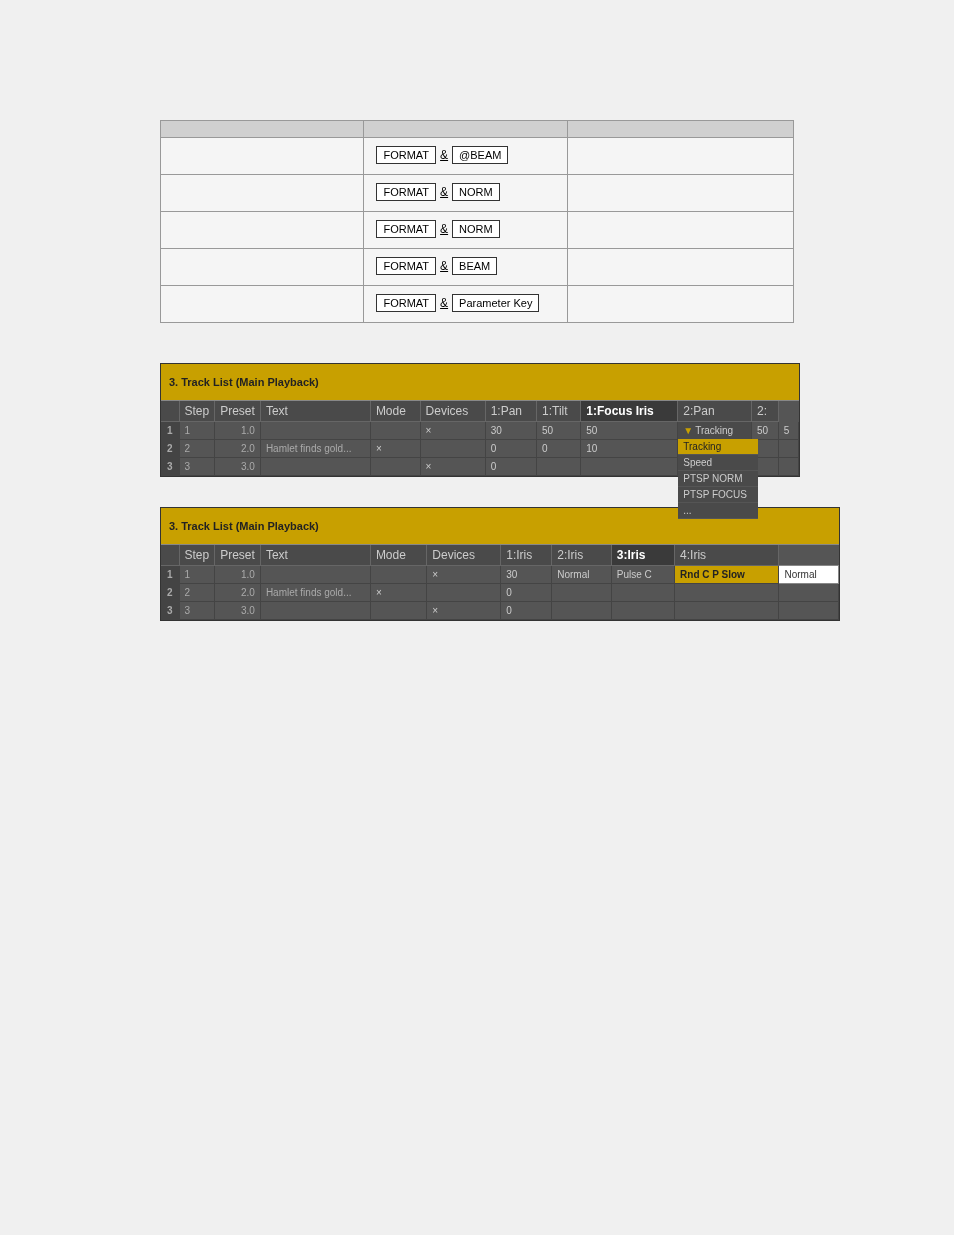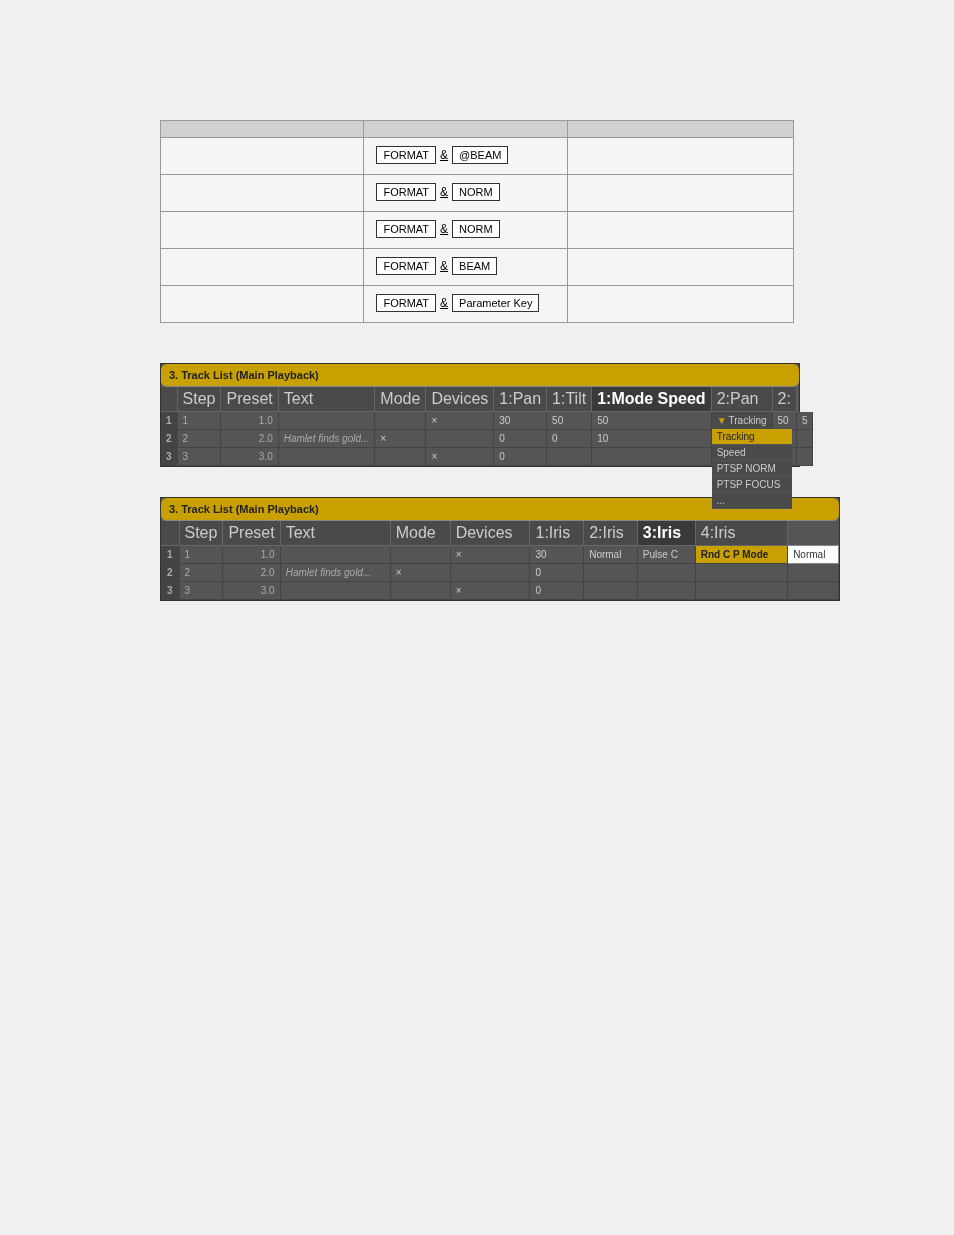--- a/index.html
+++ b/index.html
@@ -77,38 +77,37 @@
     .track-panel {
       background: #555;
       border: 1px solid #333;
       margin-bottom: 30px;
       width: 640px;
       margin-left: 0;
     }
 
     .track-panel-header {
       background: #c8a000;
-      padding: 5px 8px;
+      padding: 12px 8px;
       font-size: 11px;
       font-weight: bold;
       color: #222;
       display: inline-block;
       border-bottom: 1px solid #888;
       width: 100%;
-      border-radius: 6px;
     }
 
     .track-table {
       width: 100%;
       border-collapse: collapse;
     }
     .track-table th {
       background: #4a4a4a;
       color: #ccc;
-      font-size: 16px;
+      font-size: 12px;
       font-weight: normal;
       padding: 3px 5px;
       text-align: left;
       border-right: 1px solid #666;
       border-bottom: 1px solid #666;
       white-space: nowrap;
     }
     .track-table td {
       background: #555;
       color: #ccc;
@@ -120,21 +119,21 @@
     }
     .track-table tr.row-num td:first-child {
       background: #444;
       color: #aaa;
       font-weight: bold;
       text-align: center;
       width: 18px;
     }
     .track-table td.step-col { width: 30px; color: #aaa; }
     .track-table td.preset-col { width: 40px; color: #aaa; text-align: right; }
-    .track-table td.text-col { width: 110px; color: #aaa; font-style: italic; }
+    .track-table td.text-col { width: 110px; color: #aaa; }
     .dropdown-arrow {
       color: #c8a000;
       margin-right: 2px;
     }
 
     .dropdown-list {
       background: #4a4a4a;
       color: #ccc;
       font-size: 10px;
     }
@@ -259,21 +258,21 @@
       <thead>
         <tr>
           <th style="width:18px;"></th>
           <th>Step</th>
           <th>Preset</th>
           <th>Text</th>
           <th>Mode</th>
           <th>Devices</th>
           <th>1:Pan</th>
           <th>1:Tilt</th>
-          <th style="min-width:80px; background:#3a3a3a; color:white; font-weight:bold;">1:Mode Speed</th>
+          <th style="min-width:80px; background:#3a3a3a; color:white; font-weight:bold;">1:Focus Iris</th>
           <th>2:Pan</th>
           <th>2:</th>
         </tr>
       </thead>
       <tbody>
 
         <tr class="row-num">
           <td class="row-num-cell">1</td>
           <td class="step-col">1</td>
           <td class="preset-col">1.0</td>
@@ -354,21 +353,21 @@
         <tr class="row-num">
           <td class="row-num-cell">1</td>
           <td class="step-col">1</td>
           <td class="preset-col">1.0</td>
           <td class="text-col"></td>
           <td></td>
           <td>×</td>
           <td>30</td>
           <td>Normal</td>
           <td>Pulse C</td>
-          <td style="background:#c8a000; color:#222; font-weight:bold;">Rnd C P Mode</td>
+          <td style="background:#c8a000; color:#222; font-weight:bold;">Rnd C P Slow</td>
           <td style="background:white; color:#333; border: 1px solid #888;">Normal</td>
         </tr>
 
         <tr class="row-num">
           <td class="row-num-cell">2</td>
           <td class="step-col">2</td>
           <td class="preset-col">2.0</td>
           <td class="text-col">Hamlet finds gold...</td>
           <td>×</td>
           <td></td>

